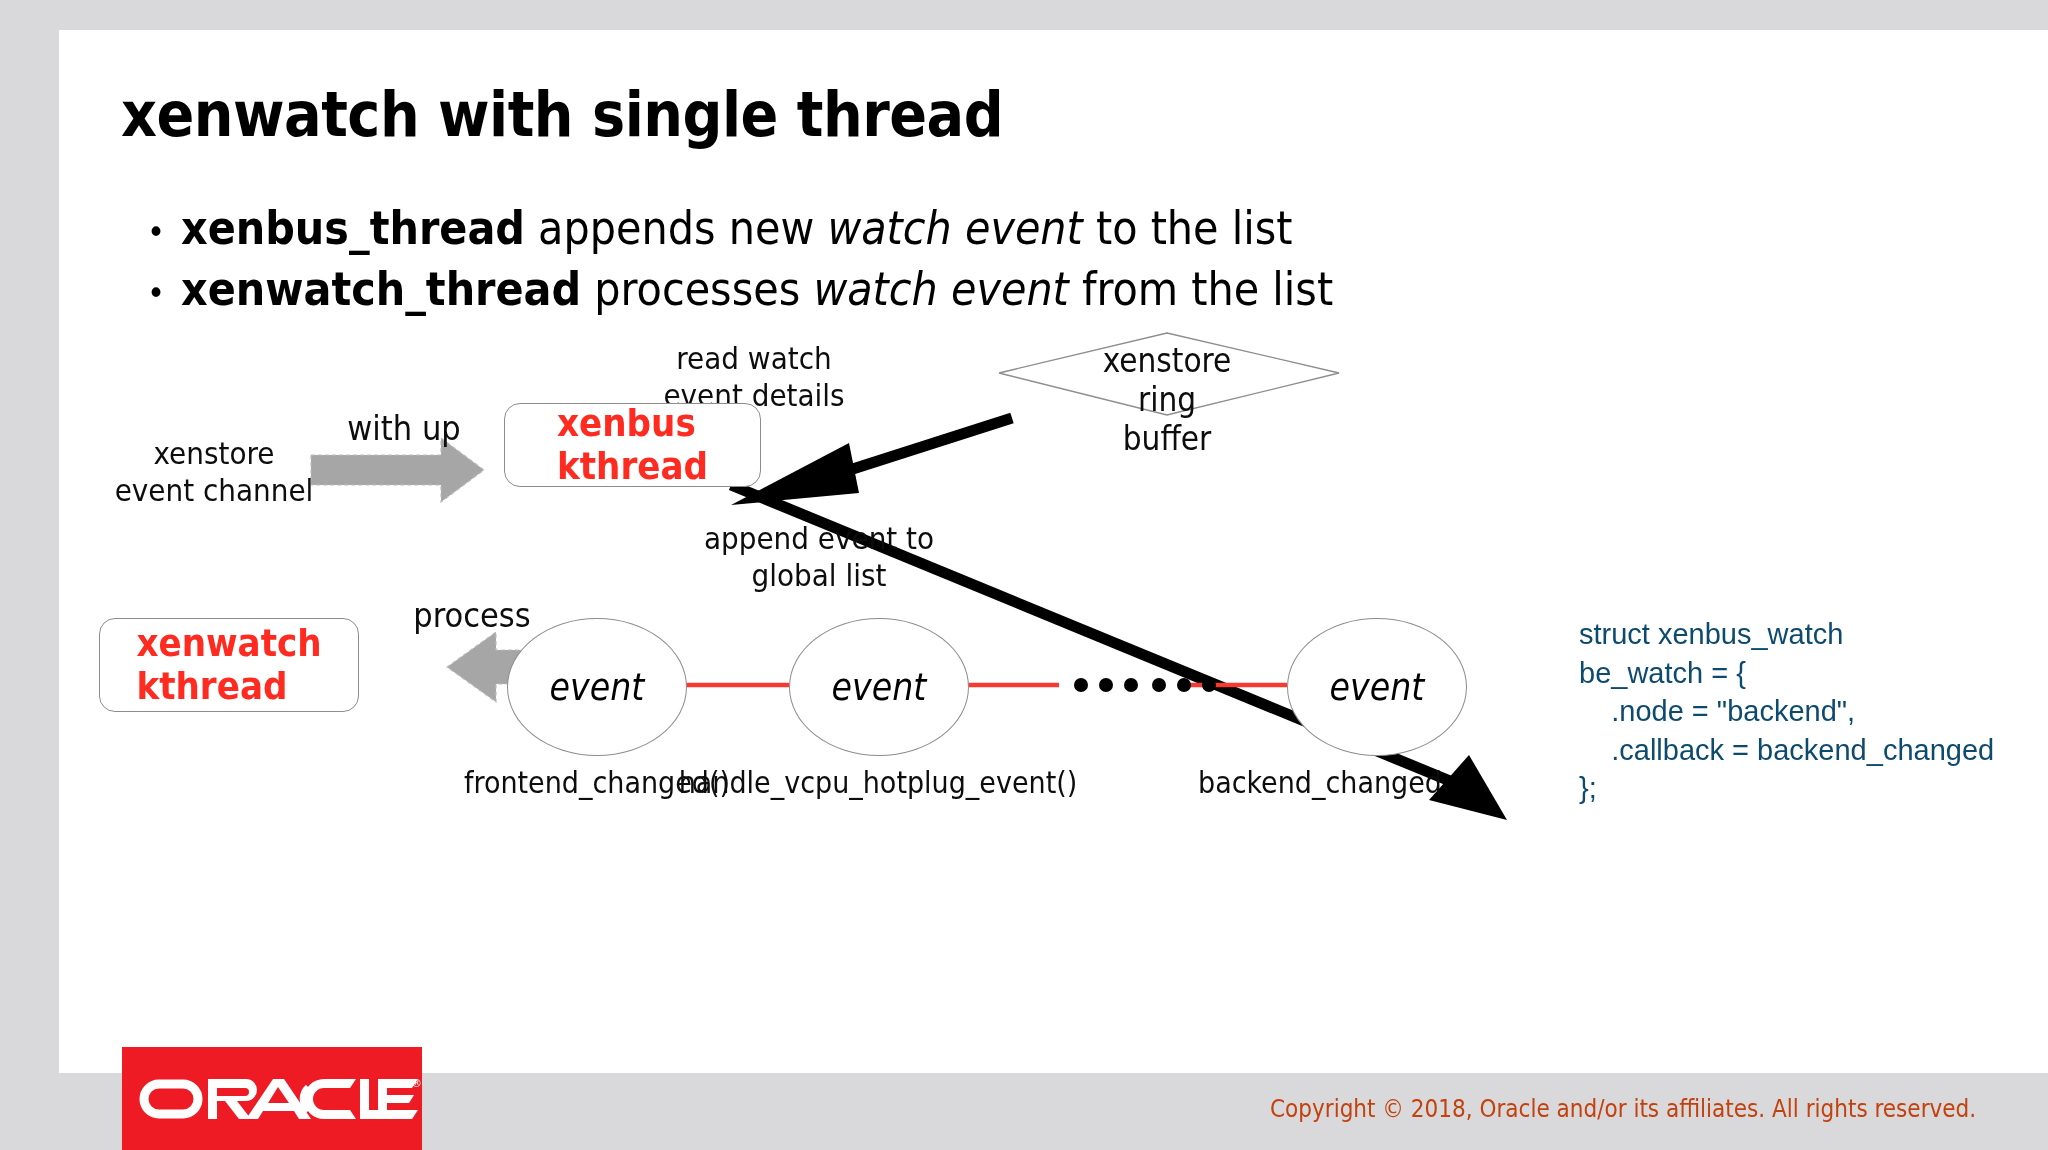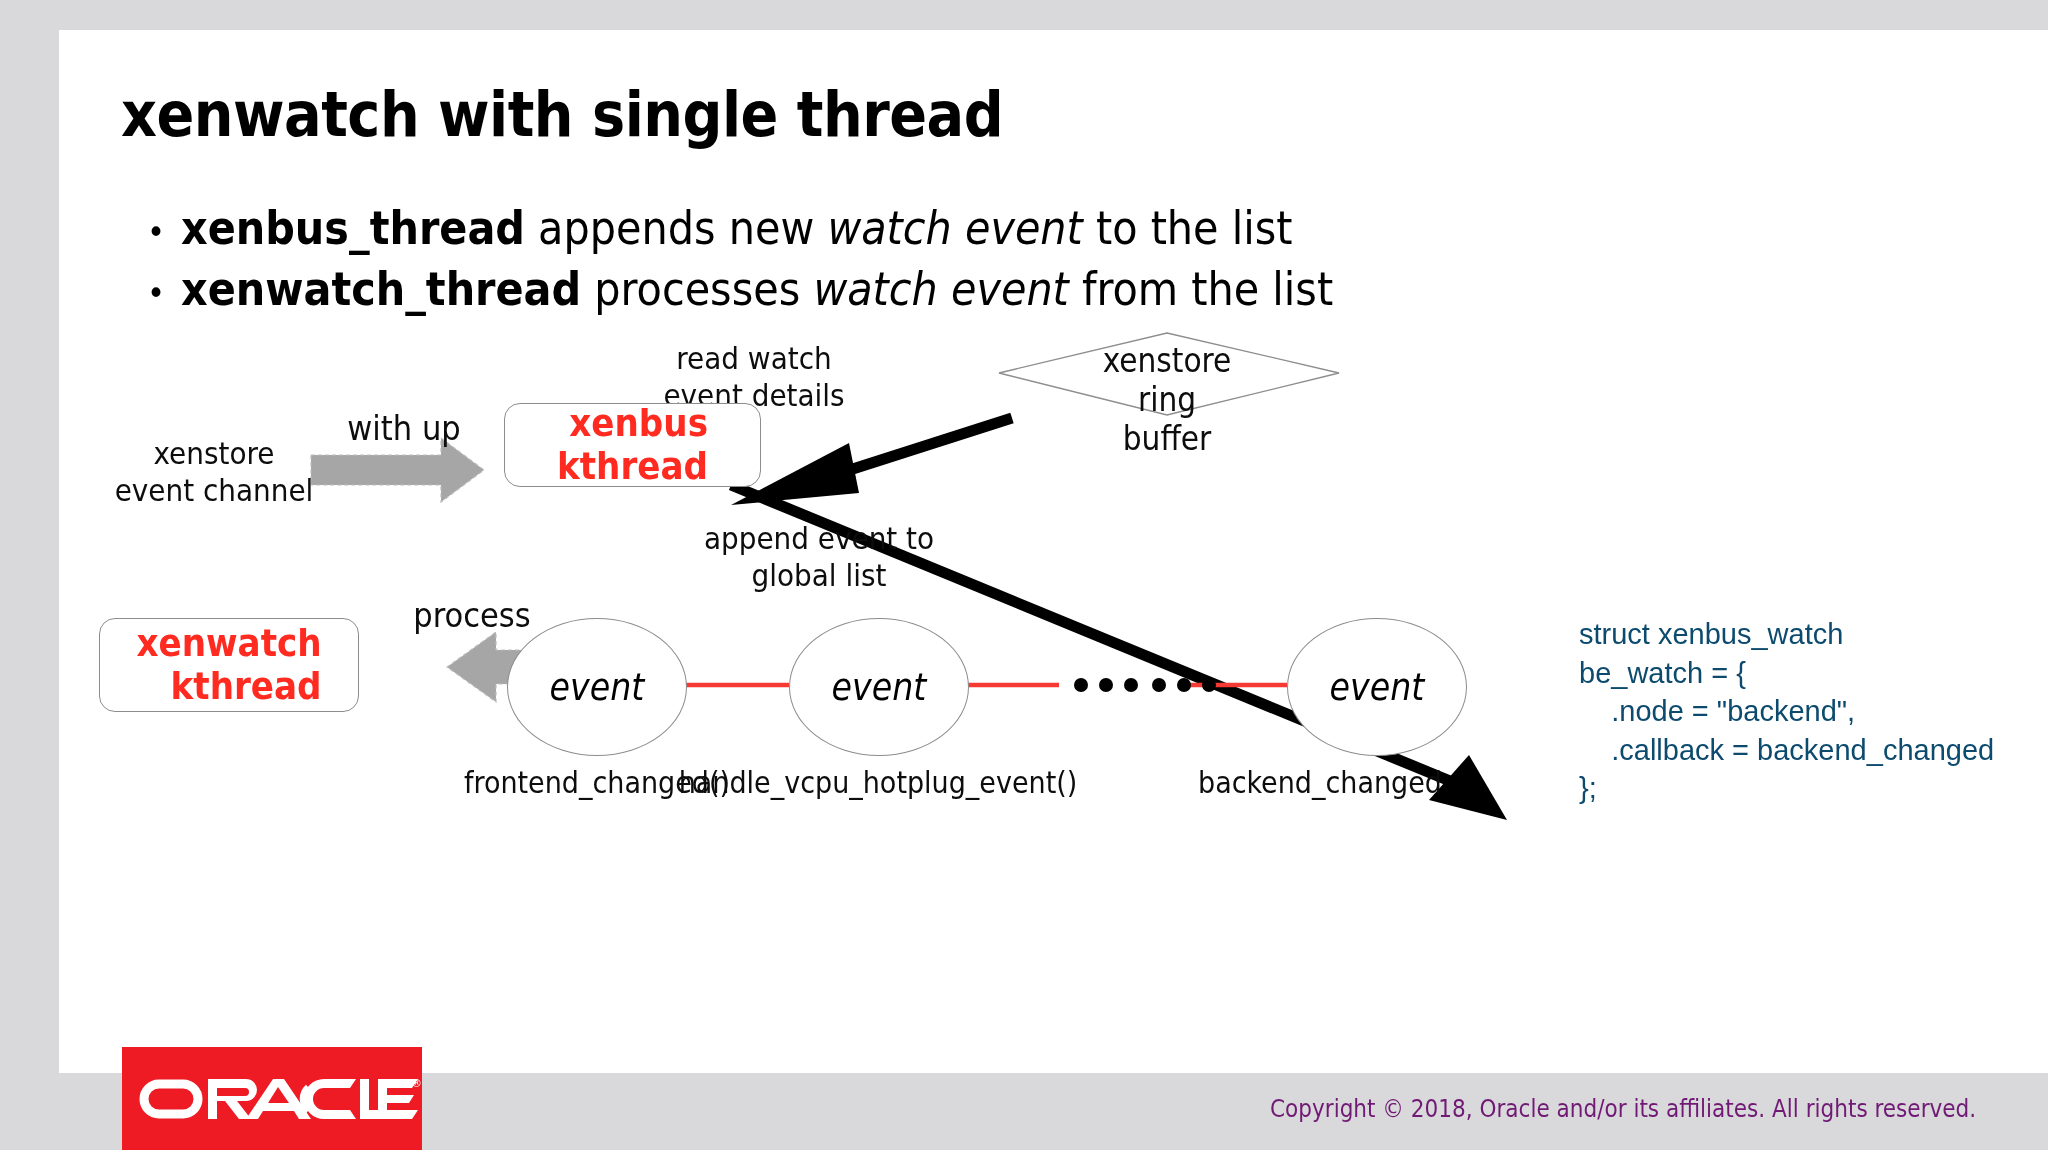--- a/index.html
+++ b/index.html
@@ -63,21 +63,21 @@
     white-space: pre-line;
   }
   .rbox {
     position: absolute;
     border: 1.4px solid #8d8d8d;
     border-radius: 16px;
     background: #fff;
     display: flex;
     align-items: center;
     justify-content: center;
-    text-align: right;
+    text-align: left;
   }
   .rbox span {
     font-family: "DejaVu Sans Condensed", "Liberation Sans Narrow", "Liberation Sans", sans-serif;
     font-weight: bold;
     font-size: 38px;
     color: #ff2a20;
     line-height: 1.12;
     white-space: pre-line;
   }
   .ellipse {
@@ -126,21 +126,21 @@
     width: 300px; height: 103px;
     background: #ee1b24;
     z-index: 5;
   }
   #oracle-logo svg { display:block; }
   #copyright {
     position: absolute;
     left: 1270px; top: 1095px;
     font-family: "DejaVu Sans Condensed", "Liberation Sans Narrow", "Liberation Sans", sans-serif;
     font-size: 24px;
-    color: #701a75;
+    color: #c2410c;
     white-space: nowrap;
     z-index: 5;
   }
 </style>
 </head>
 <body>
 
 <div id="slide">
 
   <div id="title">xenwatch with single thread</div>

